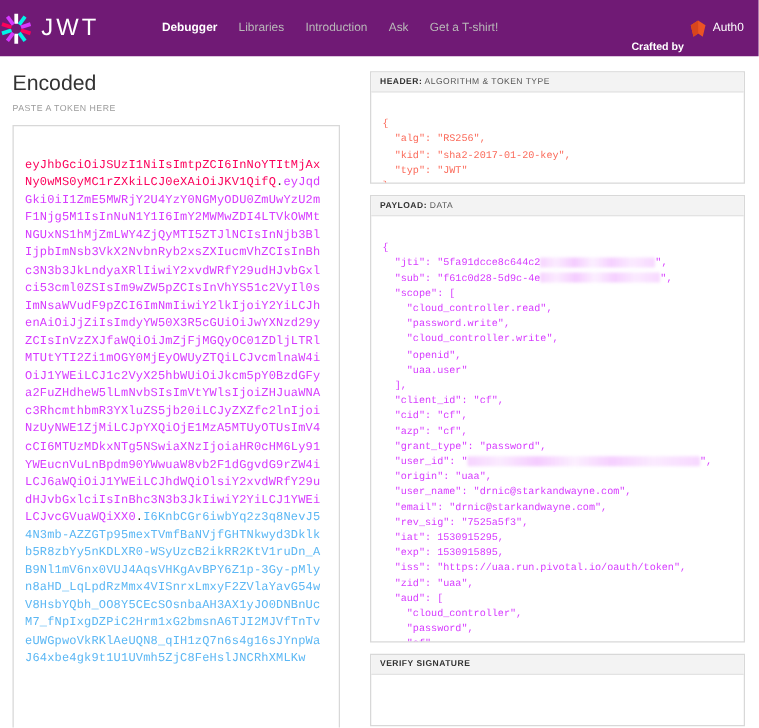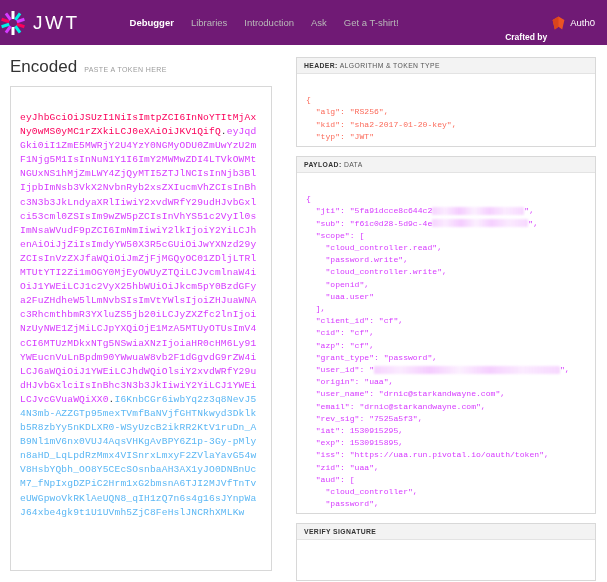--- a/index.html
+++ b/index.html
@@ -68,20 +68,21 @@
     gap: 24px;
   }
   .col-left { width: 262px; flex: none; }
   .col-right { width: 300px; flex: none; }
 
   .section-head {
     display: flex;
     align-items: baseline;
     gap: 7px;
     margin-bottom: 9px;
+    flex-direction: column;
   }
   .section-title {
     font-size: 17px;
     color: #333333;
     font-weight: normal;
     font-family: "Liberation Sans", sans-serif;
   }
   .section-sub {
     font-size: 7px;
     color: #9b9b9b;

